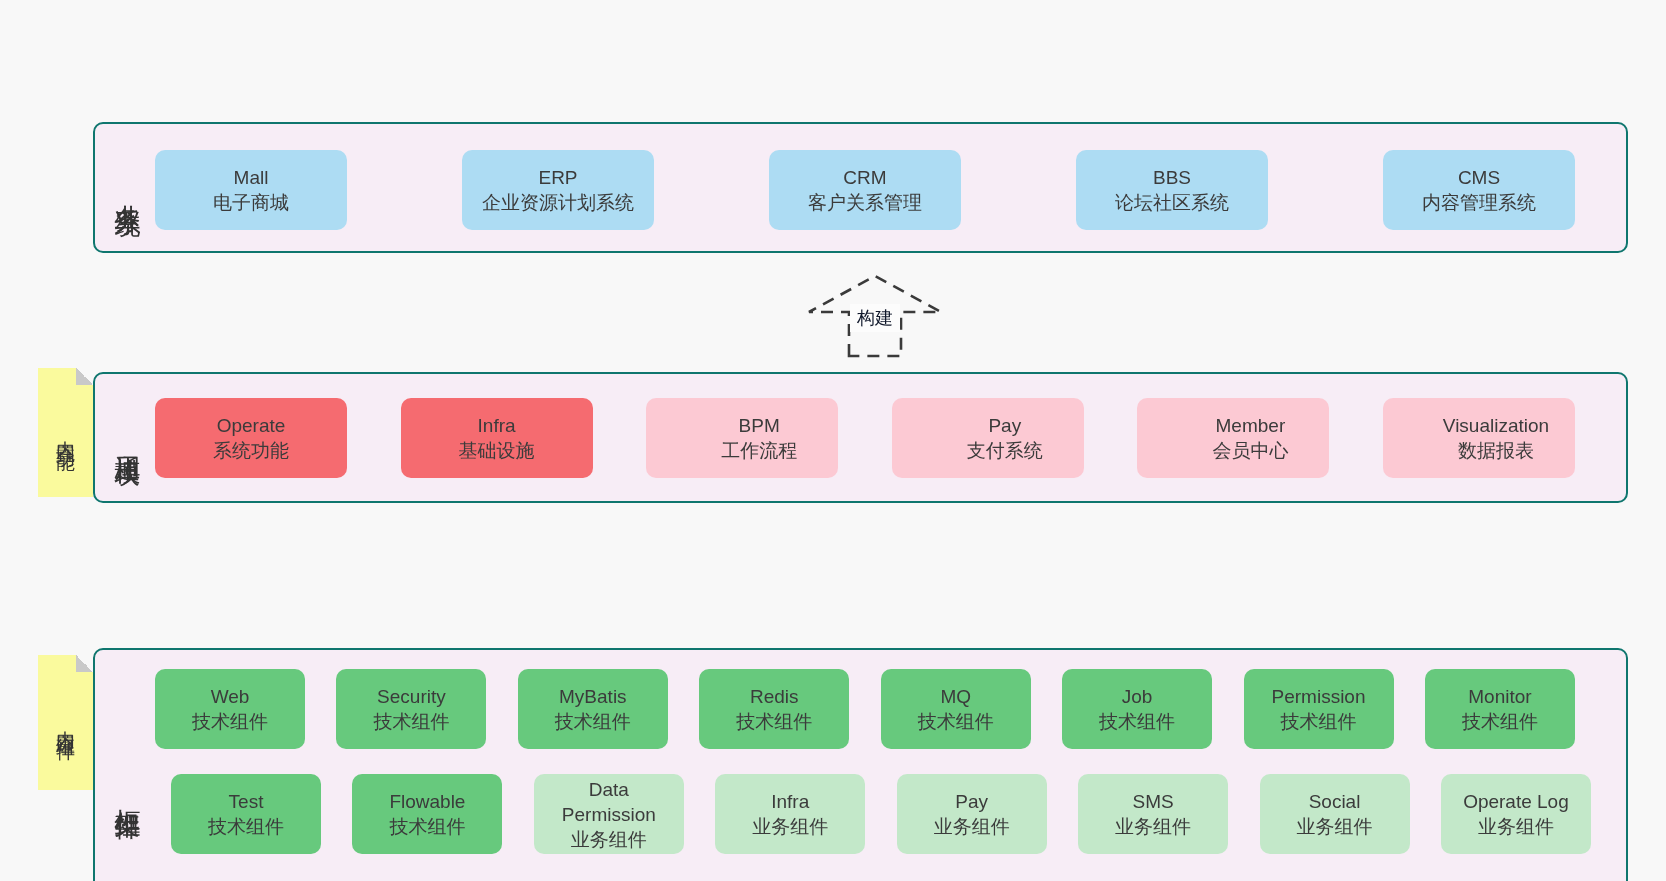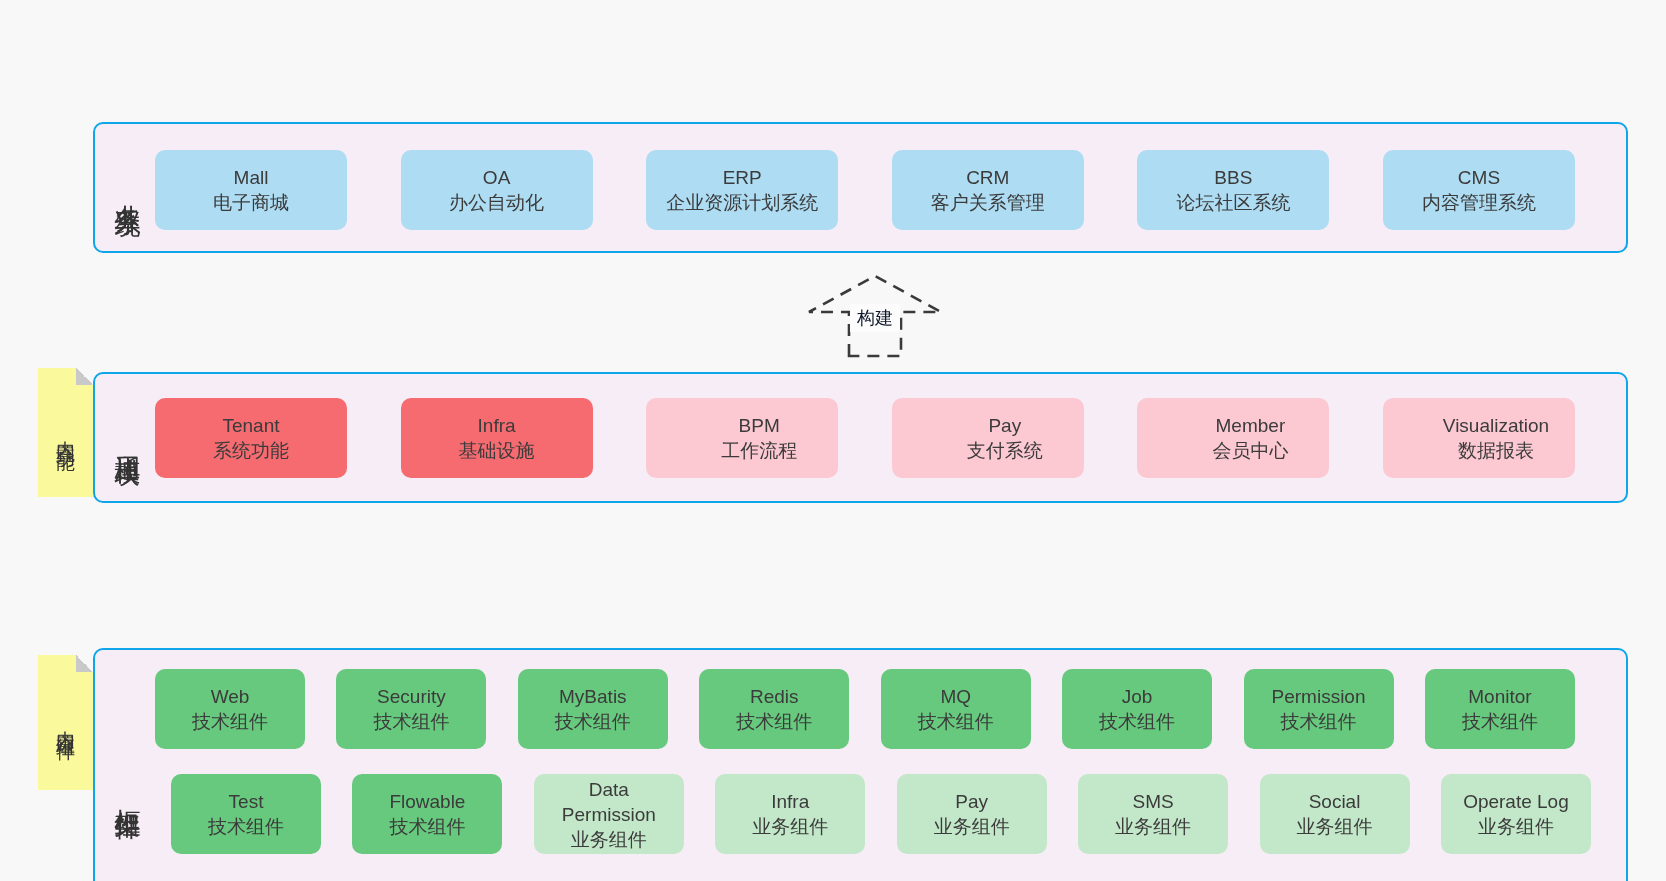--- a/index.html
+++ b/index.html
@@ -11,21 +11,21 @@
     overflow:hidden;
     position:relative;
   }
   .canvas{position:absolute;inset:0;}
 
   
   .section{
     position:absolute;
     left:93px;width:1535px;
     background:#f7edf6;
-    border:2px solid #0ea5e9;
+    border:2px solid #0f766e;
     border-radius:10px;
     box-sizing:border-box;
   }
   #sec-business{top:122px;height:131px;}
   #sec-modules{top:372px;height:131px;}
   #sec-components{top:648px;height:288px;}
 
   .vlabel{
     position:absolute;left:16px;top:50%;
     transform:translateY(-50%);
@@ -95,24 +95,20 @@
 <div class="canvas">
 
   <div class="section" id="sec-business">
     <div class="vlabel">业务系统</div>
     <div class="row">
       <div class="box w6 blue">
         <span>Mall</span>
         <span>电子商城</span>
       </div>
       <div class="box w6 blue">
-        <span>OA</span>
-        <span>办公自动化</span>
-      </div>
-      <div class="box w6 blue">
         <span>ERP</span>
         <span>企业资源计划系统</span>
       </div>
       <div class="box w6 blue">
         <span>CRM</span>
         <span>客户关系管理</span>
       </div>
       <div class="box w6 blue">
         <span>BBS</span>
         <span>论坛社区系统</span>
@@ -133,21 +129,21 @@
 
   <div class="tag" id="tag-features">
     <div class="fold"></div>
     <span class="tag-text">内置功能</span>
   </div>
 
   <div class="section" id="sec-modules">
     <div class="vlabel">通用模块</div>
     <div class="row">
       <div class="box w6 red">
-        <span>Tenant</span>
+        <span>Operate</span>
         <span>系统功能</span>
       </div>
       <div class="box w6 red">
         <span>Infra</span>
         <span>基础设施</span>
       </div>
       <div class="box w6 pink">
         <span>BPM</span>
         <span>工作流程</span>
       </div>

